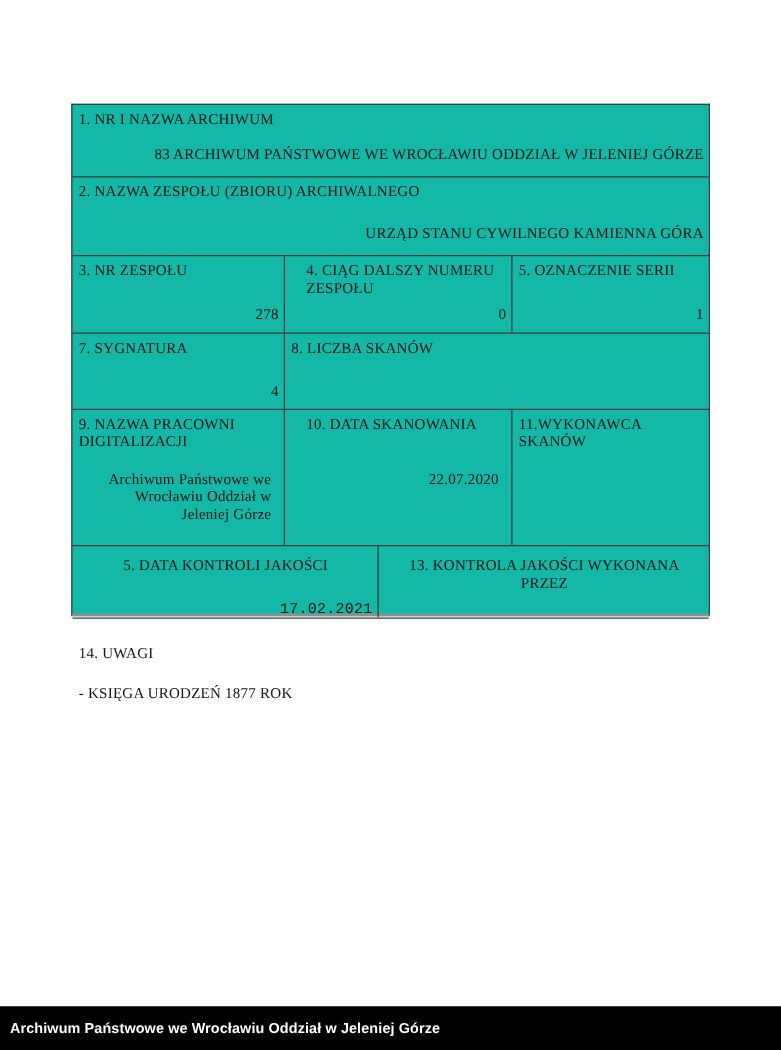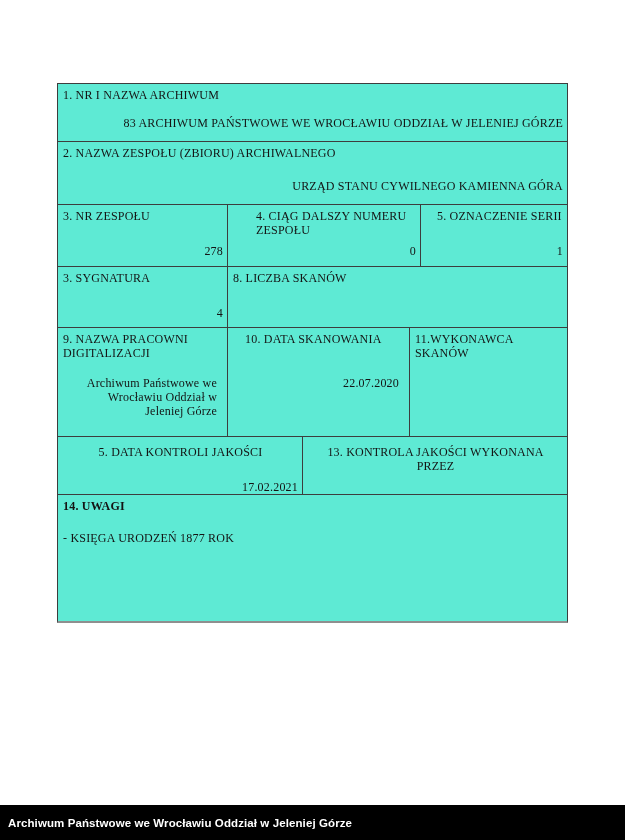--- a/index.html
+++ b/index.html
@@ -10,35 +10,35 @@
     background: #ffffff;
     overflow: hidden;
     font-family: "Liberation Serif", serif;
     color: #141414;
   }
   .doc-table {
     position: absolute;
     left: 57px;
     top: 83px;
     width: 511px;
-    height: 540px;
+    height: 410px;
     box-sizing: border-box;
     border: 1px solid #3d3d3d;
     border-bottom: 2px solid #8f8f8f;
-    background: #5eead4;
+    background: #14b8a6;
   }
   .row {
     display: flex;
     box-sizing: border-box;
     border-bottom: 1px solid #3d3d3d;
   }
   .row:last-child { border-bottom: none; }
   .r1 { height: 58px; }
   .r2 { height: 63px; }
-  .r3 { height: 62px; gap: 11px; }
+  .r3 { height: 62px; }
   .r4 { height: 61px; }
   .r5 { height: 109px; }
   .r6 { height: 58px; }
   .r7 { height: 149px; }
   .cell {
     box-sizing: border-box;
     border-right: 1px solid #3d3d3d;
     padding: 5px 4px 0 5px;
     overflow: hidden;
   }
@@ -59,22 +59,22 @@
     font-size: 12px;
     line-height: 14px;
     letter-spacing: 0.2px;
     text-align: right;
   }
   .r1 .value { margin-top: 13px; }
   .r2 .value { margin-top: 18px; }
   .r3 .value, .r4 .value { margin-top: 6px; }
   .r5 .value { margin-top: 15px; padding: 0 6px; }
   .r6 .label { text-align: center; margin-top: 4px; }
-  .r6 .value { margin-top: 20px; }
-  .r7 .label { margin-top: 0; font-weight: bold; }
+  .r6 .value { margin-top: 20px; font-family: Liberation Mono, monospace; }
+  .r7 .label { margin-top: 16px; }
   .r7 .value { text-align: left; margin-top: 17px; }
   .footer-bar {
     position: absolute;
     left: 0;
     top: 805px;
     width: 625px;
     height: 35px;
     box-sizing: border-box;
     display: flex;
     align-items: center;
@@ -118,21 +118,21 @@
         <div class="value">0</div>
       </div>
       <div class="cell cfill">
         <div class="label lblblock">5. OZNACZENIE SERII</div>
         <div class="value">1</div>
       </div>
     </div>
 
     <div class="row r4">
       <div class="cell c170">
-        <div class="label lblblock">3. SYGNATURA</div>
+        <div class="label lblblock">7. SYGNATURA</div>
         <div class="value">4</div>
       </div>
       <div class="cell cfill">
         <div class="label lblblock">8. LICZBA SKANÓW</div>
       </div>
     </div>
 
     <div class="row r5">
       <div class="cell c170">
         <div class="label lblblock">9. NAZWA PRACOWNI DIGITALIZACJI</div>

